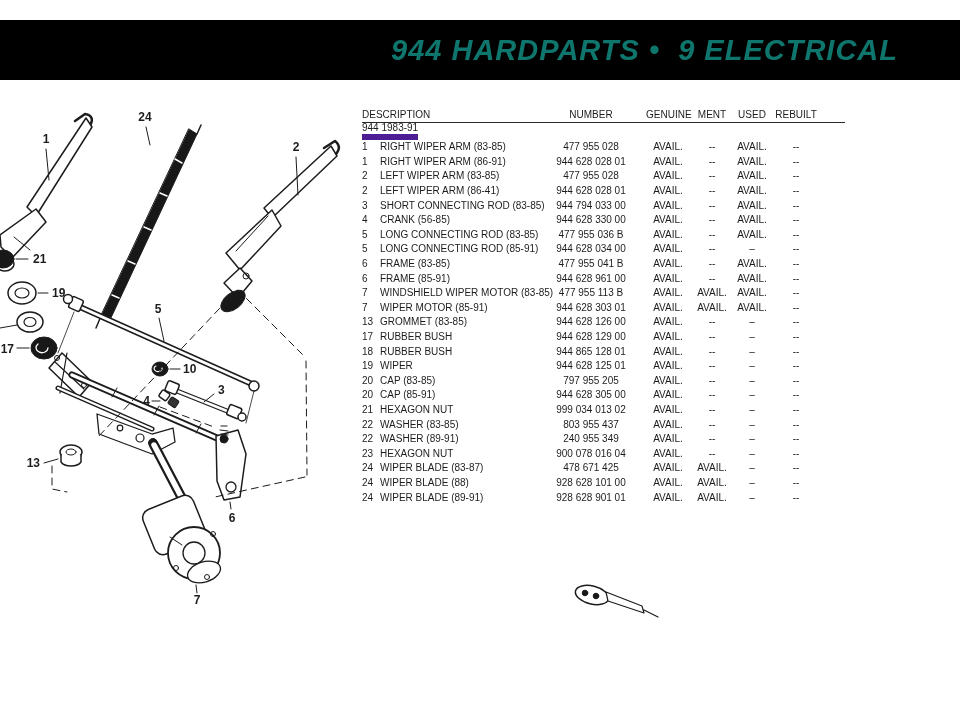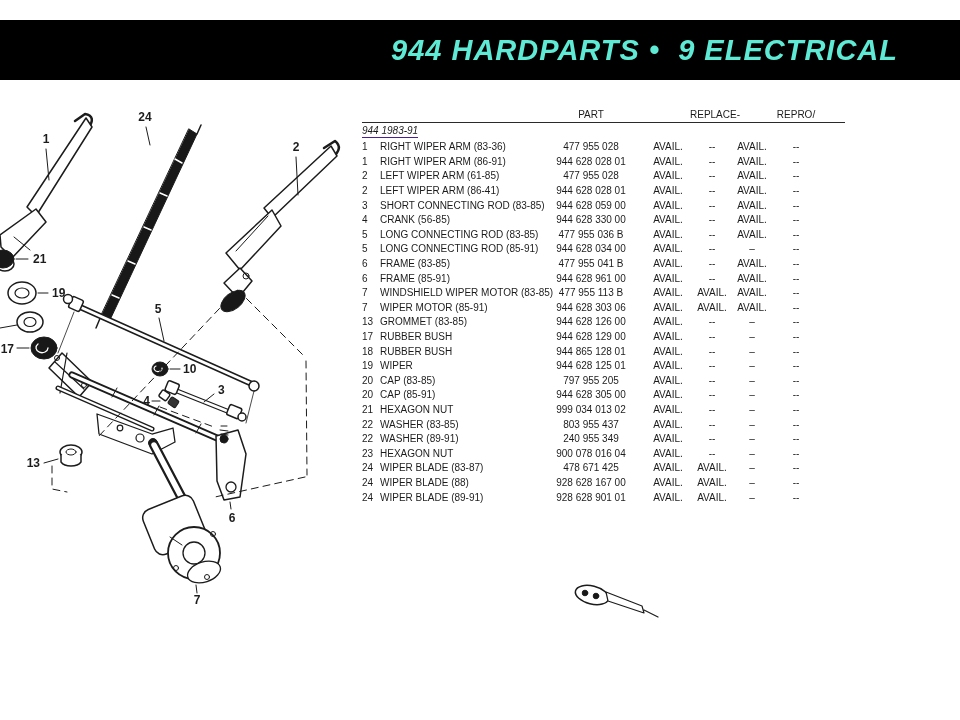--- a/index.html
+++ b/index.html
@@ -7,38 +7,38 @@
     width:960px;height:720px;position:relative;overflow:hidden;
     background:#ffffff;color:#1c1c1c;
     font-family:"Liberation Sans", sans-serif;
   }
   .topbar{
     position:absolute;left:0;top:20px;width:960px;height:60px;background:#000;
     display:flex;align-items:center;justify-content:flex-end;
     padding-right:62px;box-sizing:border-box;
   }
   .topbar .title{
-    color:#5eead4;font-size:29px;font-weight:bold;font-style:italic;
+    color:#0f766e;font-size:29px;font-weight:bold;font-style:italic;
     letter-spacing:1px;white-space:pre;
   }
   .ptable{
     position:absolute;left:362px;top:108px;width:483px;
     font-size:10px;line-height:1;
   }
   .trow{
     display:grid;
     grid-template-columns:18px 156px 110px 44px 44px 36px 52px;
     height:14.6px;align-items:center;box-sizing:border-box;
   }
   .hrow{height:15px;border-bottom:1.2px solid #2a2a2a;}
   .c{white-space:nowrap;overflow:visible;}
   .cen{text-align:center;}
   .desc-span{grid-column:1 / 3;}
   .section-row{height:17px;display:flex;align-items:center;}
-  .section-row span{border-bottom:1px solid #4c1d95;padding-bottom:1px;font-style:italic;}
+  .section-row span{border-bottom:6px solid #4c1d95;padding-bottom:1px;}
   .diagram{position:absolute;left:0;top:85px;}
   .callout{
     font-family:"Liberation Sans", sans-serif;
     font-size:12px;font-weight:bold;fill:#1c1c1c;stroke:none;
   }
 </style>
 </head>
 <body>
 
 <div class="topbar">
@@ -187,72 +187,71 @@
     <text class="callout" x="218" y="309" text-anchor="start">3</text>
     <text class="callout" x="150" y="320" text-anchor="end">4</text>
     <text class="callout" x="40" y="382" text-anchor="end">13</text>
     <text class="callout" x="232" y="437" text-anchor="middle">6</text>
     <text class="callout" x="197" y="519" text-anchor="middle">7</text>
   </g>
 </svg>
 
 <div class="ptable">
   <div class="trow hrow">
-    <div class="c"></div>
-      <div class="c"></div>
-    <div class="c cen">PART</div>
-    <div class="c"></div>
-    <div class="c cen">REPLACE-</div>
-    <div class="c"></div>
-    <div class="c cen">REPRO/</div>
+    <div class="c desc-span">DESCRIPTION</div>
+    <div class="c cen">NUMBER</div>
+    <div class="c cen">GENUINE</div>
+    <div class="c cen">MENT</div>
+    <div class="c cen">USED</div>
+    <div class="c cen">REBUILT</div>
   </div>
   <div class="section-row">
     <span>944 1983-91</span>
   </div>
   <div>
       <div class="trow drow">
     <div class="c">1</div>
-    <div class="c">RIGHT WIPER ARM (83-36)</div>
+    <div class="c">RIGHT WIPER ARM (83-85)</div>
     <div class="c cen">477 955 028</div>
     <div class="c cen">AVAIL.</div>
     <div class="c cen">--</div>
     <div class="c cen">AVAIL.</div>
     <div class="c cen">--</div>
   </div>
       <div class="trow drow">
     <div class="c">1</div>
     <div class="c">RIGHT WIPER ARM (86-91)</div>
     <div class="c cen">944 628 028 01</div>
     <div class="c cen">AVAIL.</div>
     <div class="c cen">--</div>
     <div class="c cen">AVAIL.</div>
     <div class="c cen">--</div>
   </div>
       <div class="trow drow">
     <div class="c">2</div>
-    <div class="c">LEFT WIPER ARM (61-85)</div>
+    <div class="c">LEFT WIPER ARM (83-85)</div>
     <div class="c cen">477 955 028</div>
     <div class="c cen">AVAIL.</div>
     <div class="c cen">--</div>
     <div class="c cen">AVAIL.</div>
     <div class="c cen">--</div>
   </div>
       <div class="trow drow">
     <div class="c">2</div>
     <div class="c">LEFT WIPER ARM (86-41)</div>
     <div class="c cen">944 628 028 01</div>
     <div class="c cen">AVAIL.</div>
     <div class="c cen">--</div>
     <div class="c cen">AVAIL.</div>
     <div class="c cen">--</div>
   </div>
       <div class="trow drow">
     <div class="c">3</div>
     <div class="c">SHORT CONNECTING ROD (83-85)</div>
-    <div class="c cen">944 628 059 00</div>
+    <div class="c cen">944 794 033 00</div>
     <div class="c cen">AVAIL.</div>
     <div class="c cen">--</div>
     <div class="c cen">AVAIL.</div>
     <div class="c cen">--</div>
   </div>
       <div class="trow drow">
     <div class="c">4</div>
     <div class="c">CRANK (56-85)</div>
     <div class="c cen">944 628 330 00</div>
     <div class="c cen">AVAIL.</div>
@@ -301,21 +300,21 @@
     <div class="c">WINDSHIELD WIPER MOTOR (83-85)</div>
     <div class="c cen">477 955 113 B</div>
     <div class="c cen">AVAIL.</div>
     <div class="c cen">AVAIL.</div>
     <div class="c cen">AVAIL.</div>
     <div class="c cen">--</div>
   </div>
       <div class="trow drow">
     <div class="c">7</div>
     <div class="c">WIPER MOTOR (85-91)</div>
-    <div class="c cen">944 628 303 06</div>
+    <div class="c cen">944 628 303 01</div>
     <div class="c cen">AVAIL.</div>
     <div class="c cen">AVAIL.</div>
     <div class="c cen">AVAIL.</div>
     <div class="c cen">--</div>
   </div>
       <div class="trow drow">
     <div class="c">13</div>
     <div class="c">GROMMET (83-85)</div>
     <div class="c cen">944 628 126 00</div>
     <div class="c cen">AVAIL.</div>
@@ -409,21 +408,21 @@
     <div class="c">WIPER BLADE (83-87)</div>
     <div class="c cen">478 671 425</div>
     <div class="c cen">AVAIL.</div>
     <div class="c cen">AVAIL.</div>
     <div class="c cen">–</div>
     <div class="c cen">--</div>
   </div>
       <div class="trow drow">
     <div class="c">24</div>
     <div class="c">WIPER BLADE (88)</div>
-    <div class="c cen">928 628 167 00</div>
+    <div class="c cen">928 628 101 00</div>
     <div class="c cen">AVAIL.</div>
     <div class="c cen">AVAIL.</div>
     <div class="c cen">–</div>
     <div class="c cen">--</div>
   </div>
       <div class="trow drow">
     <div class="c">24</div>
     <div class="c">WIPER BLADE (89-91)</div>
     <div class="c cen">928 628 901 01</div>
     <div class="c cen">AVAIL.</div>

